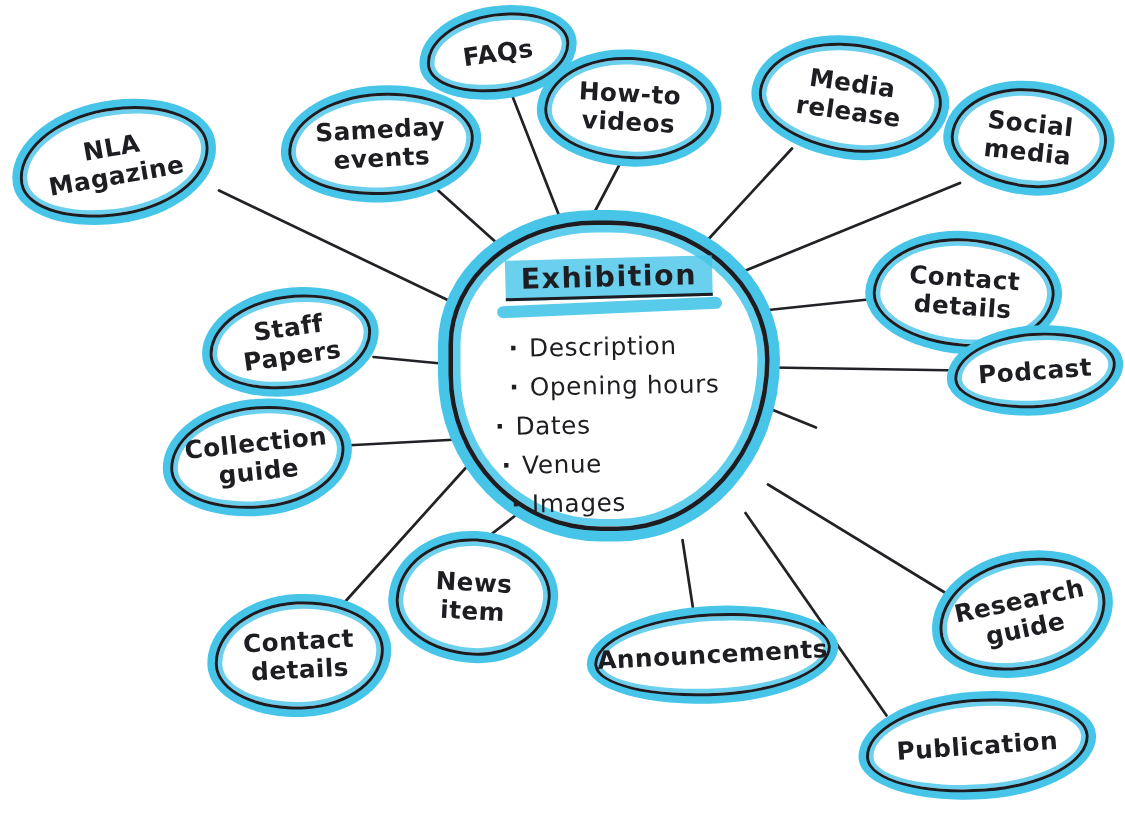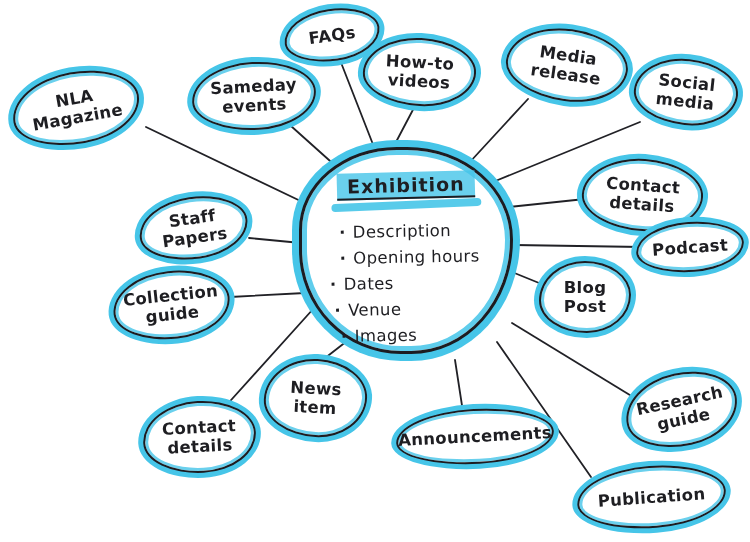--- a/index.html
+++ b/index.html
@@ -138,24 +138,20 @@
       <span class="label">Social
 media</span>
     </div>
   <div class="node n7">
       <span class="label">Contact
 details</span>
     </div>
   <div class="node n8">
       <span class="label">Podcast</span>
     </div>
-  <div class="node n9">
-      <span class="label">Blog
-Post</span>
-    </div>
   <div class="node n10">
       <span class="label">Research
 guide</span>
     </div>
   <div class="node n11">
       <span class="label">Publication</span>
     </div>
   <div class="node n12">
       <span class="label">Announcements</span>
     </div>

